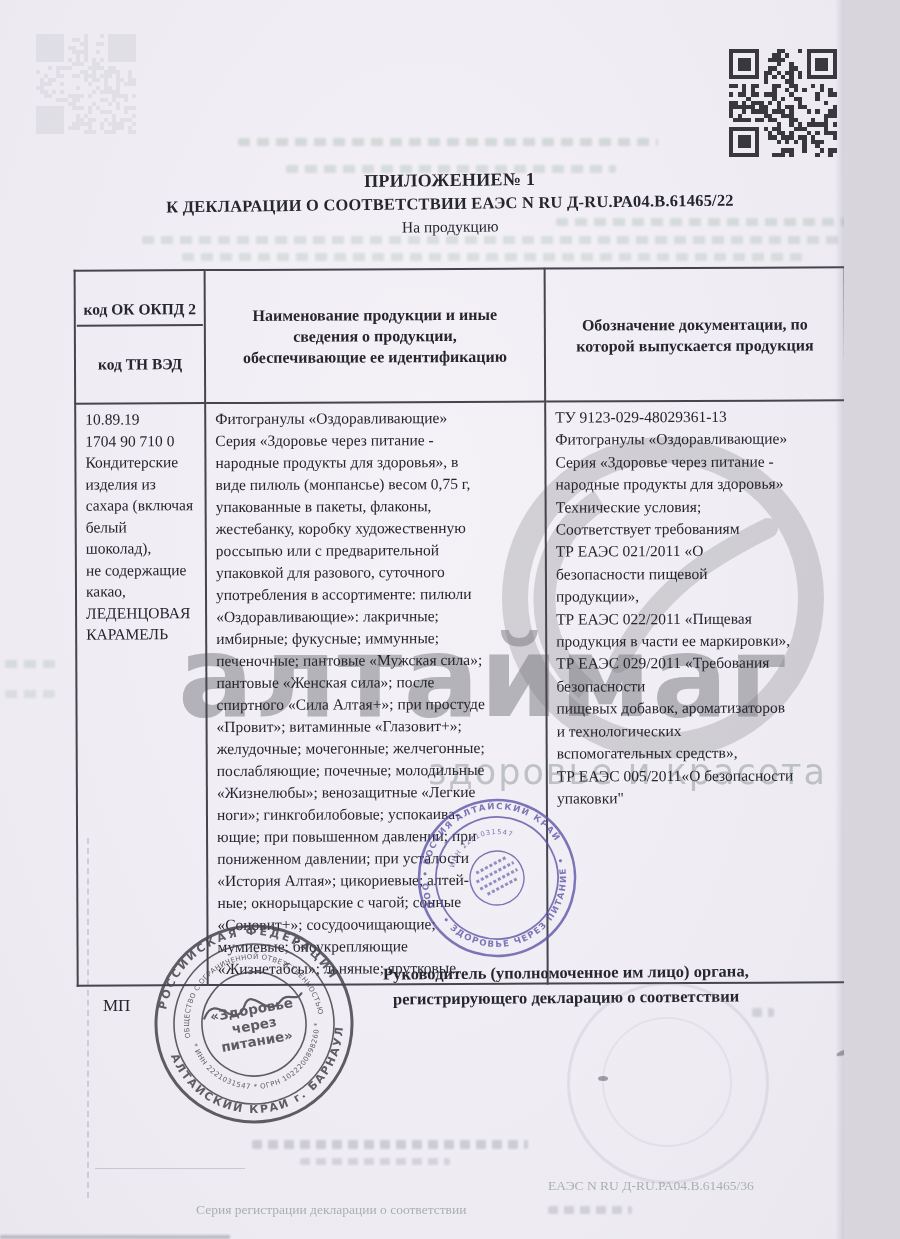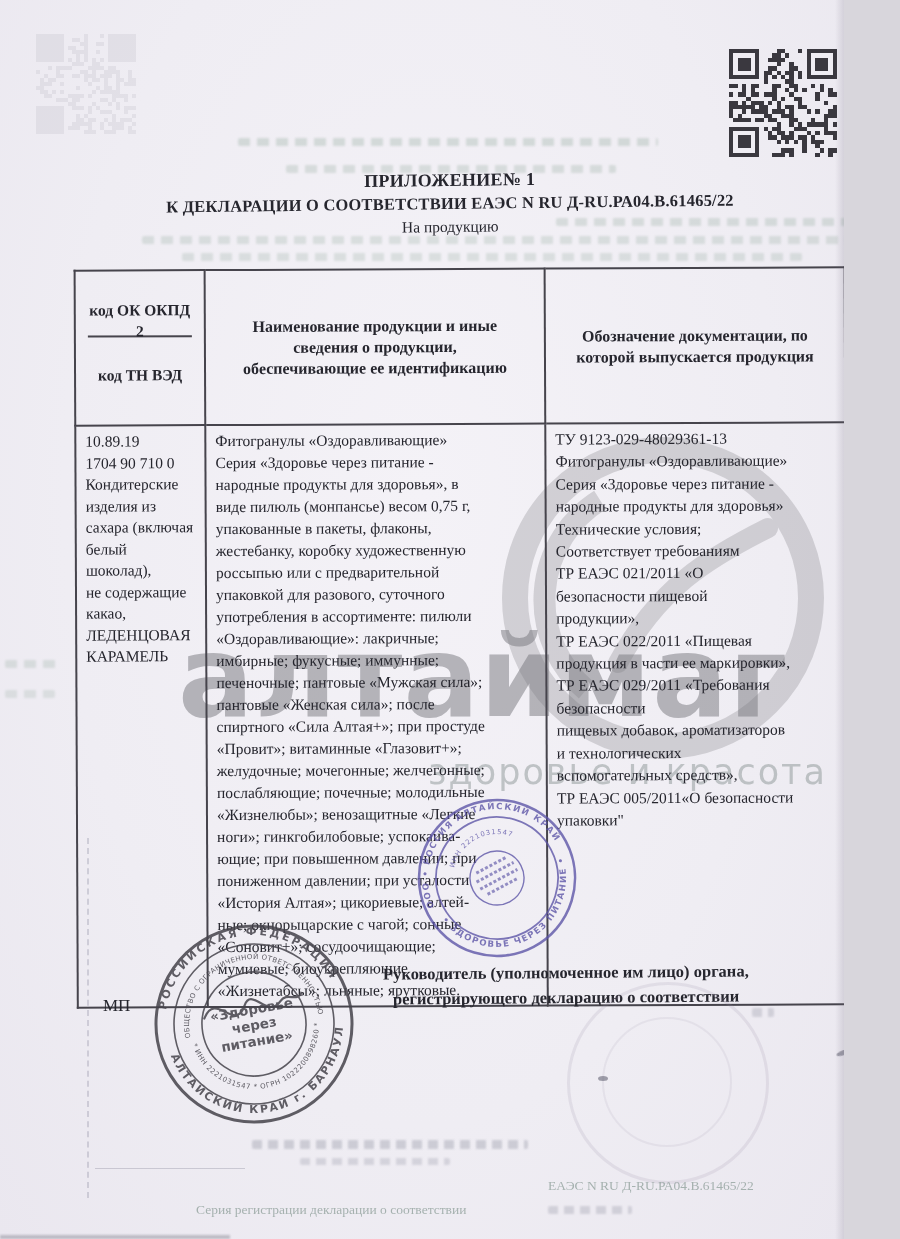--- a/index.html
+++ b/index.html
@@ -18,21 +18,21 @@
   
   .doc-table{left:75px;top:268px;width:770px;height:647px;transform:rotate(-0.25deg);}
   .doc-table, .doc-table *{box-sizing:border-box;}
   .tbl{width:770px;height:647px;border-collapse:collapse;table-layout:fixed;}
   .tbl td{border:2px solid #46444c;vertical-align:top;padding:4px 9px;}
   .hdr{font-weight:bold;font-size:16px;line-height:21px;text-align:center;vertical-align:middle !important;white-space:pre-line;}
   .c1{width:130px;} .c2{width:340px;} .c3{width:300px;}
   .cell-codes{font-size:15.5px;line-height:21.5px;white-space:pre-line;padding-top:6px;}
   .cell-prod{font-size:15.5px;line-height:22px;white-space:pre-line;padding-top:6px;}
   .cell-docs{font-size:15.5px;line-height:22.4px;white-space:pre-line;padding-top:6px;}
-  .hdr-split{padding:12px !important;}
+  .hdr-split{padding:1px !important;}
   .hdr-split .half{height:33px;display:flex;align-items:center;justify-content:center;font-weight:bold;font-size:15.5px;}
   .hdr-split .half.first{border-bottom:2px solid #46444c;}
   
   .wm-brand{left:178px;top:612px;font-family:"DejaVu Sans",sans-serif;font-weight:bold;
     font-size:112px;letter-spacing:1px;color:rgba(118,117,123,.50);white-space:nowrap;}
   .wm-tag{left:428px;top:752px;font-family:"DejaVu Sans",sans-serif;
     font-size:35px;letter-spacing:2px;color:rgba(148,156,156,.55);}
   .wm-logo{left:468px;top:408px;opacity:.34;}
   
   .gl{position:absolute;height:8px;border-radius:2px;filter:blur(1.1px);
@@ -622,19 +622,19 @@
     </div>
   <div class="abs speck" style="left:598px;top:1076px;"></div>
   <div class="abs speck" style="left:836px;top:1050px;width:16px;transform:rotate(-20deg);"></div>
   <div class="gs" style="left:752px;top:1008px;width:22px;opacity:.6;"></div>
 
   <div class="gs" style="left:252px;top:1140px;width:276px;opacity:.7;"></div>
   <div class="gs" style="left:300px;top:1158px;width:150px;height:7px;opacity:.55;"></div>
   <div class="abs" style="left:95px;top:1168px;width:150px;height:0;border-top:1px solid rgba(120,120,140,.3);"></div>
   <div class="abs" style="left:948px;"></div>
 
-  <div class="abs ghost-text" style="left:548px;top:1178px;">ЕАЭС N RU Д-RU.РА04.В.61465/22</div>
+  <div class="abs ghost-text" style="left:548px;top:1178px;">ЕАЭС N RU Д-RU.РА04.В.61465/36</div>
   <div class="abs ghost-text" style="left:196px;top:1202px;">Серия регистрации декларации о соответствии</div>
   <div class="gs" style="left:548px;top:1206px;width:84px;height:8px;opacity:.6;"></div>
 
   <div class="abs edge-right"></div>
   <div class="abs edge-bottom"></div>
 </div>
 
 </body></html>

